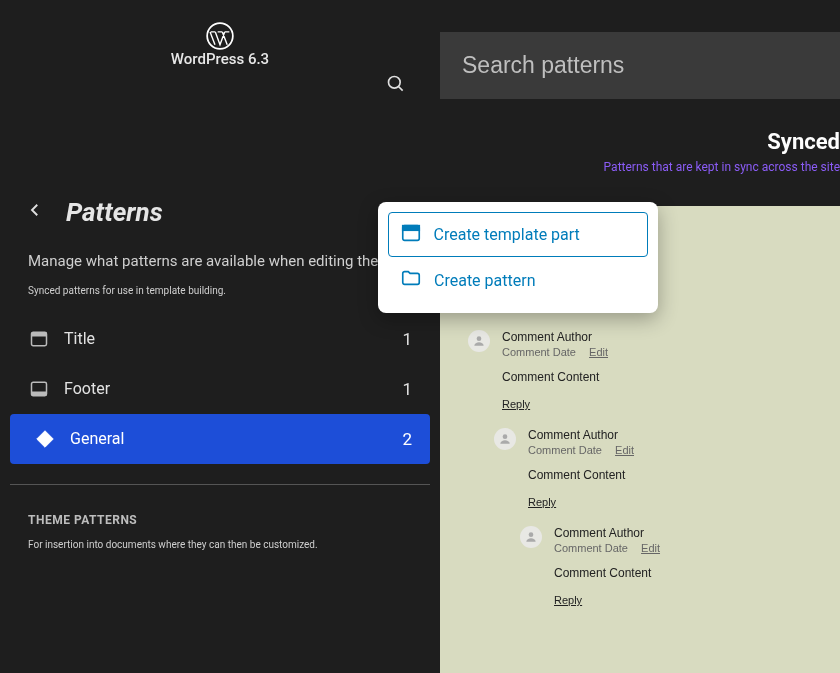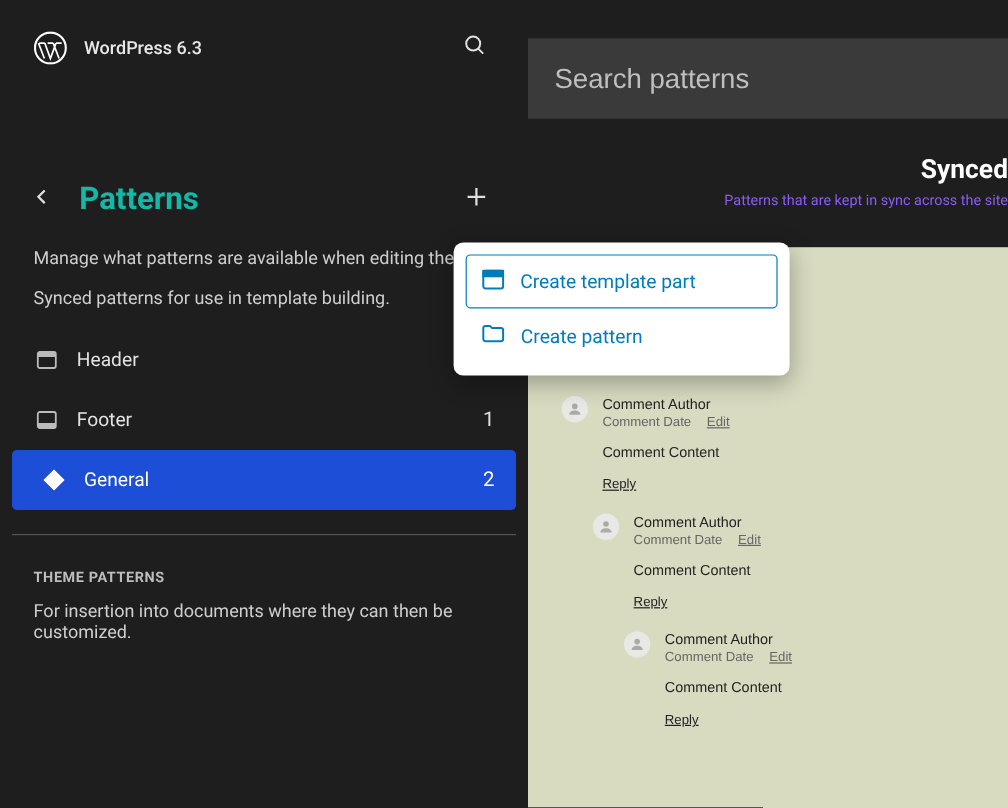--- a/index.html
+++ b/index.html
@@ -17,22 +17,22 @@
 .sidebar {
   width: 440px;
   background: #1e1e1e;
   padding: 0;
   display: flex;
   flex-direction: column;
 }
 .sidebar-top {
   display: flex;
   align-items: center;
-  gap: 14px;
   padding: 22px 28px;
+  flex-direction: column;
 }
 .wp-logo svg { display: block; }
 .app-title {
   font-size: 15px;
   font-weight: 500;
   color: #e8e8e8;
 }
 .search-btn {
   margin-left: auto;
   background: none;
@@ -52,21 +52,22 @@
 .back-arrow {
   background: none;
   border: none;
   cursor: pointer;
   padding: 4px;
 }
 .back-arrow svg { stroke: #e0e0e0; }
 .patterns-title {
   font-size: 26px;
   font-weight: 700;
-  color: #14b8a6;
+  color: #e5e5e5;
+  font-style: italic;
 }
 .add-btn {
   margin-left: auto;
   background: none;
   border: none;
   cursor: pointer;
   padding: 4px;
 }
 .add-btn svg { stroke: #e0e0e0; }
 
@@ -80,21 +81,21 @@
 .section-label {
   padding: 28px 28px 12px;
   font-size: 12px;
   font-weight: 700;
   letter-spacing: 0.5px;
   text-transform: uppercase;
   color: #bdbdbd;
 }
 .section-sub {
   padding: 0 28px 14px;
-  font-size: 15px;
+  font-size: 10px;
   color: #cfcfcf;
 }
 
 .part-list {
   padding: 4px 10px;
 }
 .part-item {
   display: flex;
   align-items: center;
   gap: 14px;
@@ -297,21 +298,21 @@
   <p class="section-sub">Synced patterns for use in template building.</p>
 
   <div class="part-list">
     <div class="part-item">
       <span class="icon-slot">
         <svg width="20" height="20" viewBox="0 0 24 24">
             <rect x="3" y="4" width="18" height="16" rx="2" fill="none" stroke="#bbb" stroke-width="1.8"></rect>
             <rect x="3" y="4" width="18" height="5" fill="#bbb"></rect>
           </svg>
       </span>
-      <span>Header</span>
+      <span>Title</span>
       <span class="count">1</span>
     </div>
     <div class="part-item">
       <span class="icon-slot">
         <svg width="20" height="20" viewBox="0 0 24 24">
             <rect x="3" y="4" width="18" height="16" rx="2" fill="none" stroke="#bbb" stroke-width="1.8"></rect>
             <rect x="3" y="15" width="18" height="5" fill="#bbb"></rect>
           </svg>
       </span>
       <span>Footer</span>

